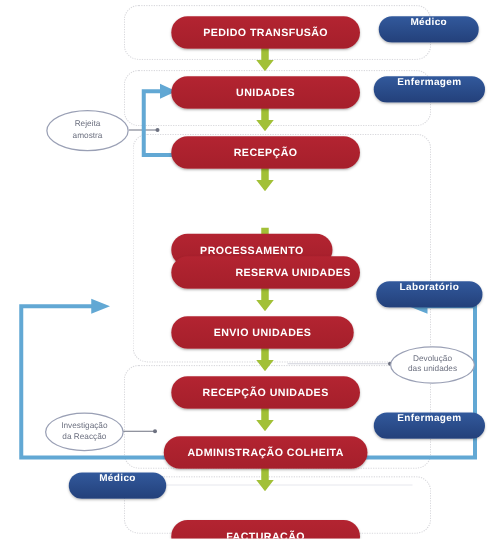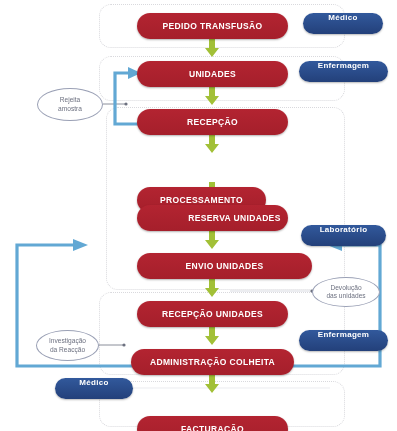--- a/index.html
+++ b/index.html
@@ -179,21 +179,21 @@
   </div>
   <div class="step" style="left:137px; top:109px; width:151px;">
     <span>RECEPÇÃO</span>
   </div>
   <div class="step" style="left:137px; top:167px; width:129px;margin-top:20px;">
     <span>PROCESSAMENTO</span>
   </div>
   <div class="step" style="left:137px; top:205px; width:151px;padding-left:44px;">
     <span>RESERVA UNIDADES</span>
   </div>
-  <div class="step" style="left:137px; top:253px; width:175px;">
+  <div class="step" style="left:137px; top:253px; width:146px;">
     <span>ENVIO UNIDADES</span>
   </div>
   <div class="step" style="left:137px; top:301px; width:151px;">
     <span>RECEPÇÃO UNIDADES</span>
   </div>
   <div class="step" style="left:131px; top:349px; width:163px;">
     <span>ADMINISTRAÇÃO COLHEITA</span>
   </div>
   <div class="step" style="left:137px; top:416px; width:151px;">
     <span>FACTURAÇÃO</span>

